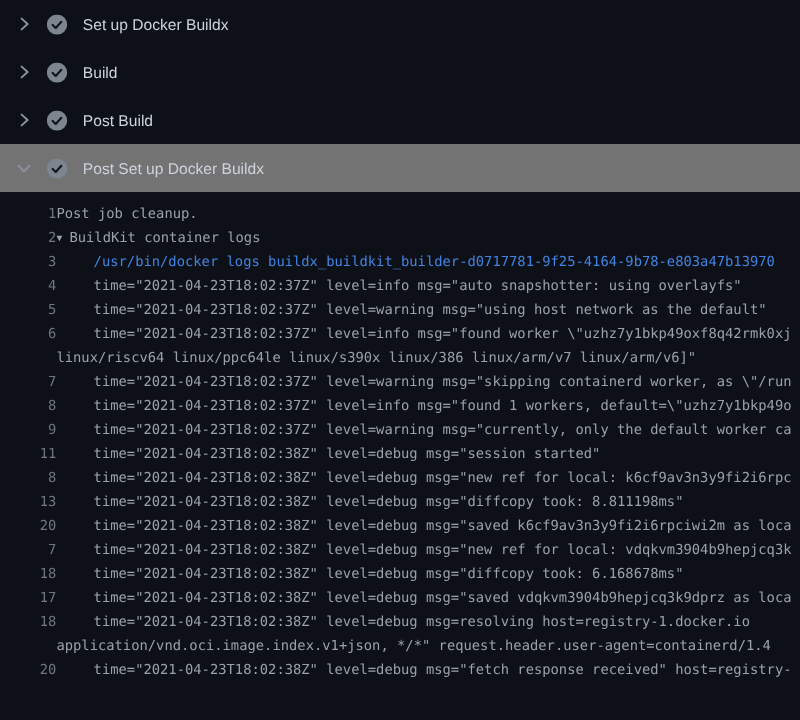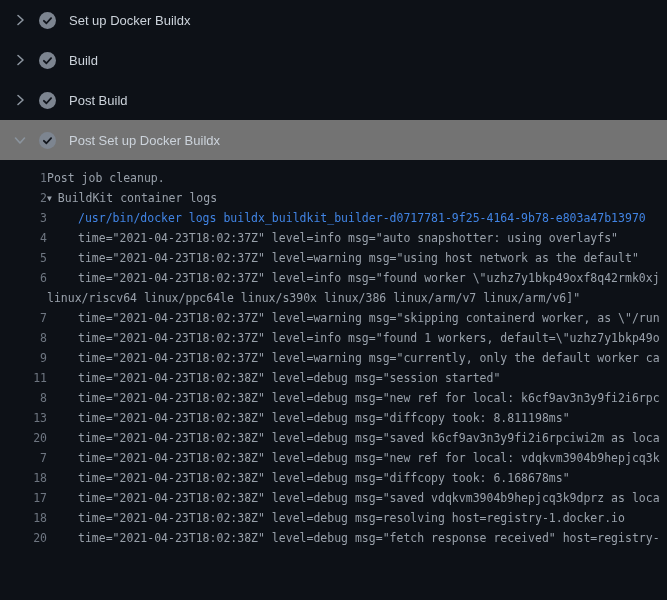--- a/index.html
+++ b/index.html
@@ -171,18 +171,22 @@
       </div>
       <div class="row">
         <span class="num">17</span>
         <span class="txt ind1 text">time="2021-04-23T18:02:38Z" level=debug msg="saved vdqkvm3904b9hepjcq3k9dprz as loca</span>
       </div>
       <div class="row">
         <span class="num">18</span>
         <span class="txt ind1 text">time="2021-04-23T18:02:38Z" level=debug msg=resolving host=registry-1.docker.io</span>
       </div>
       <div class="row">
+        <span class="num"></span>
+        <span class="txt ind0 text">application/vnd.oci.image.index.v1+json, */*" request.header.user-agent=containerd/1.4</span>
+      </div>
+      <div class="row">
         <span class="num">20</span>
         <span class="txt ind1 text">time="2021-04-23T18:02:38Z" level=debug msg="fetch response received" host=registry-</span>
       </div>
     </div>
 
 </div>
 
 </body></html>

